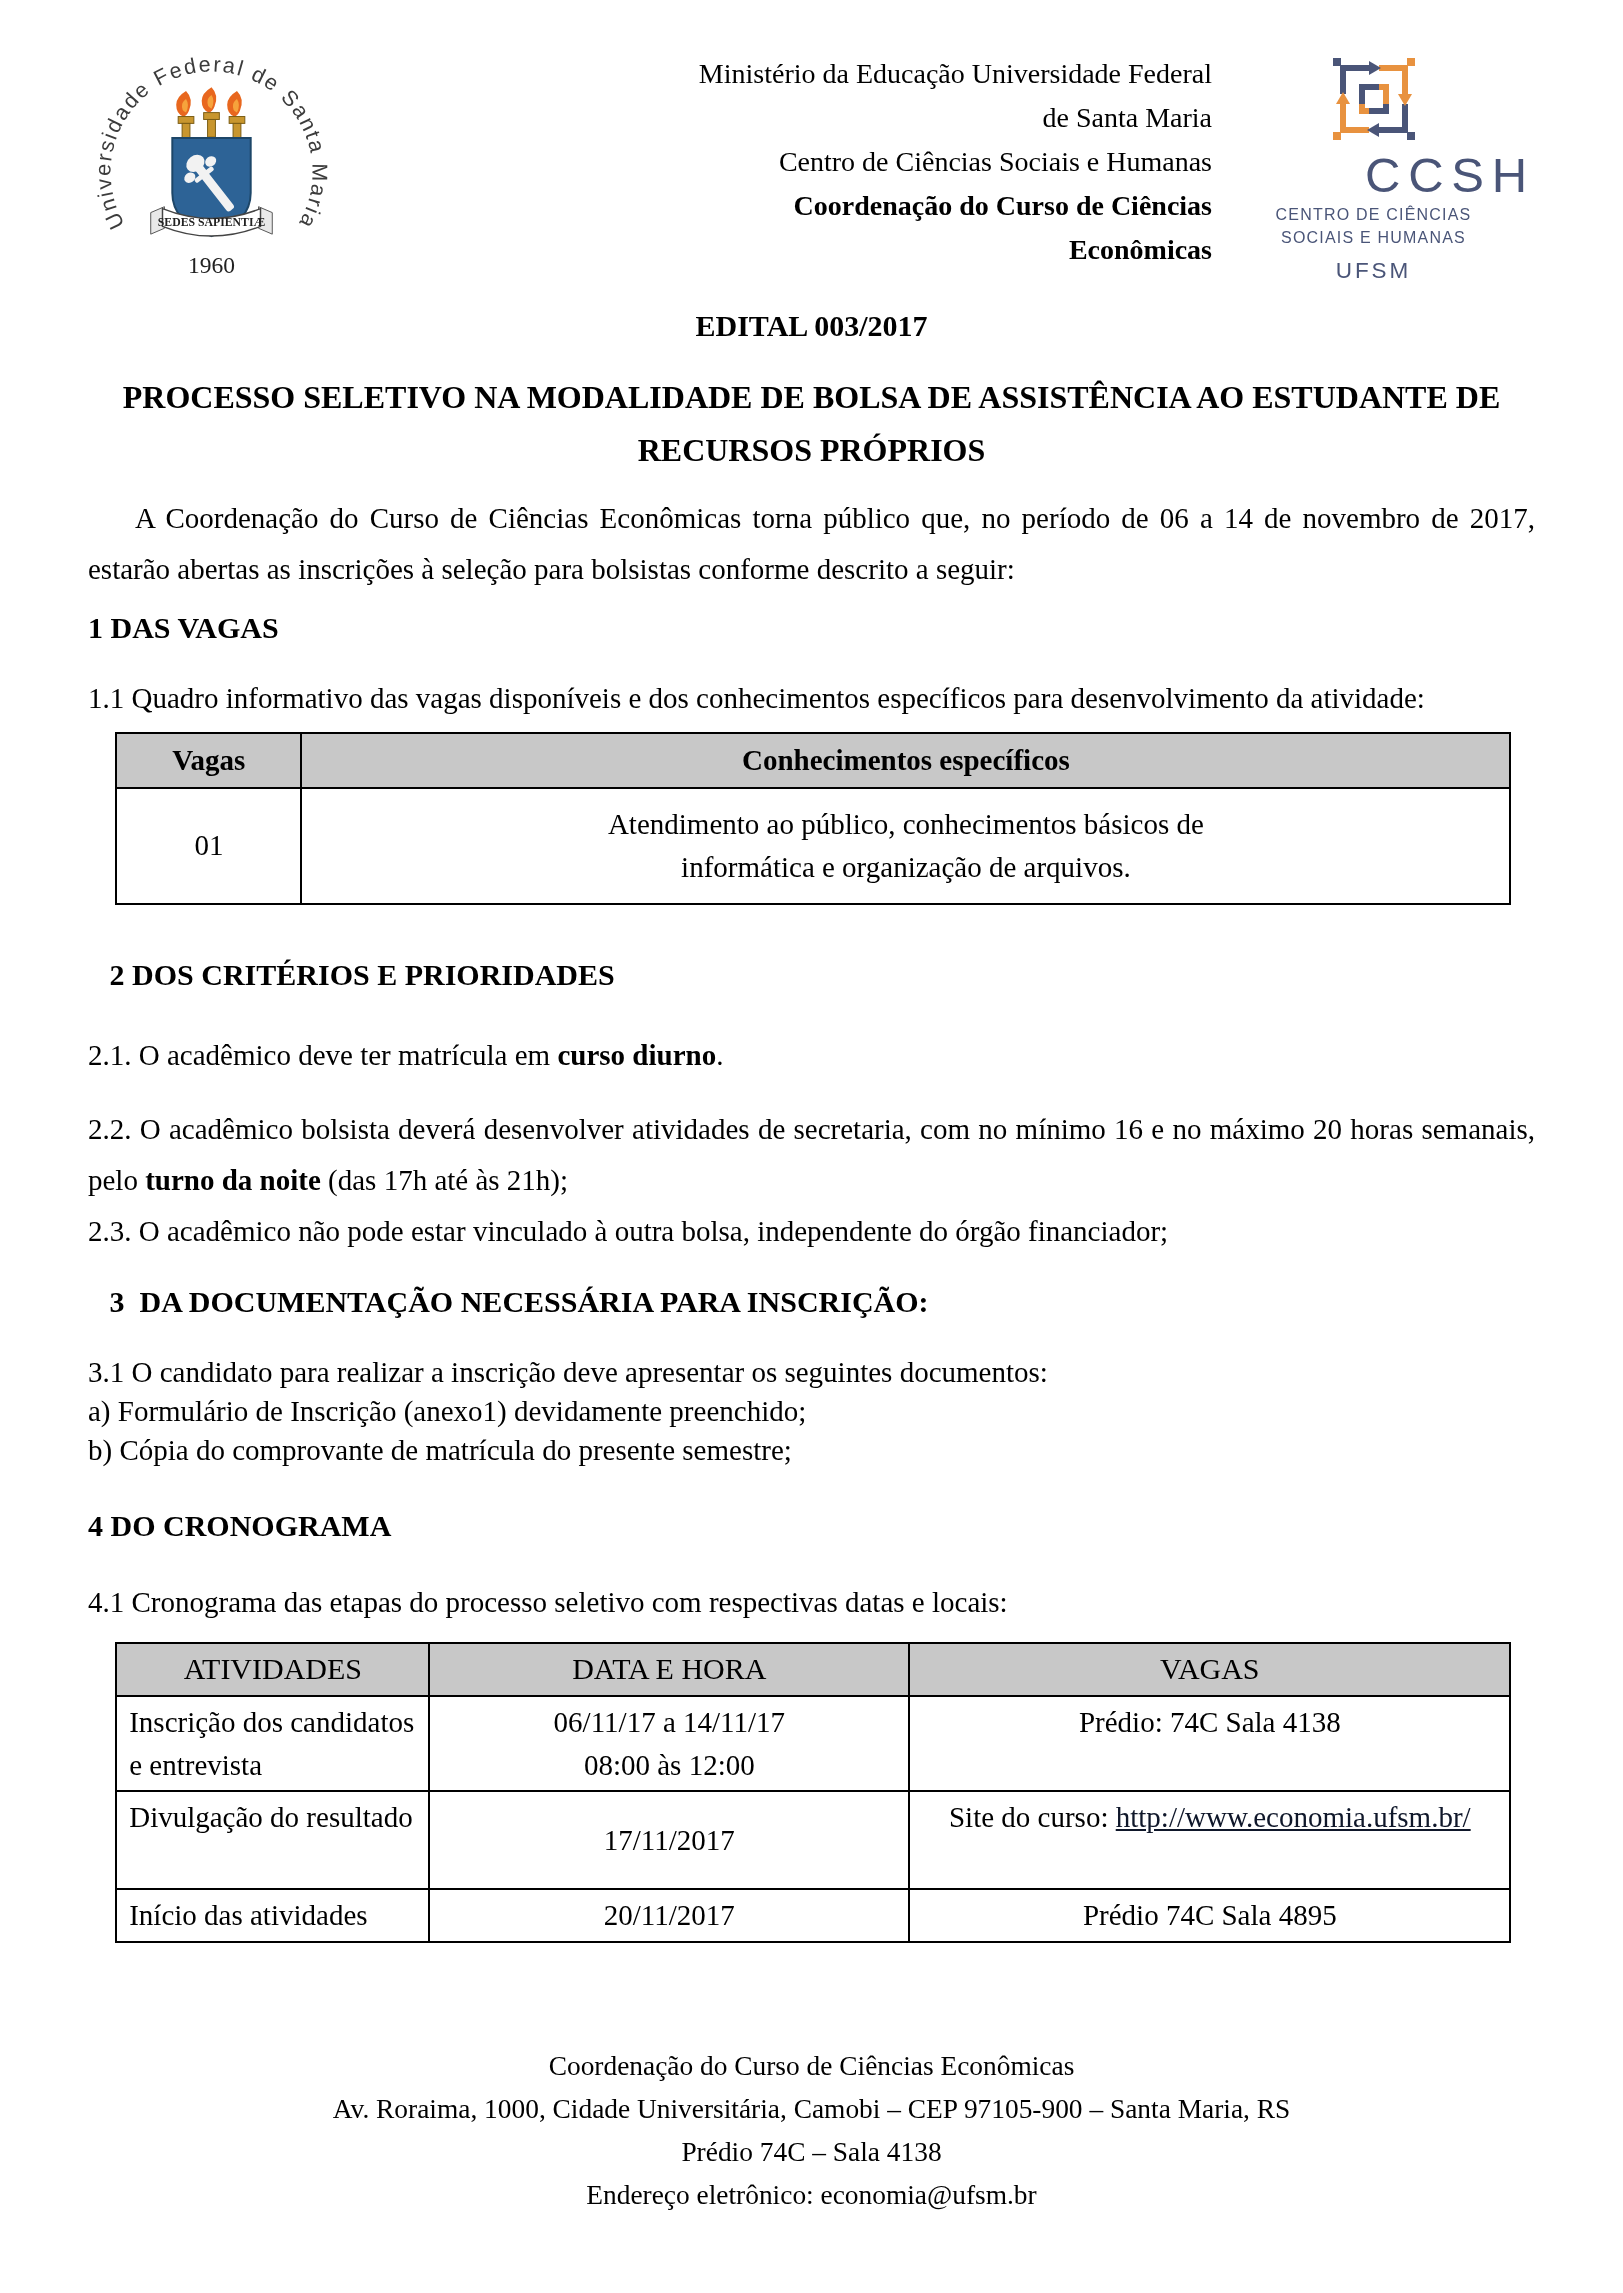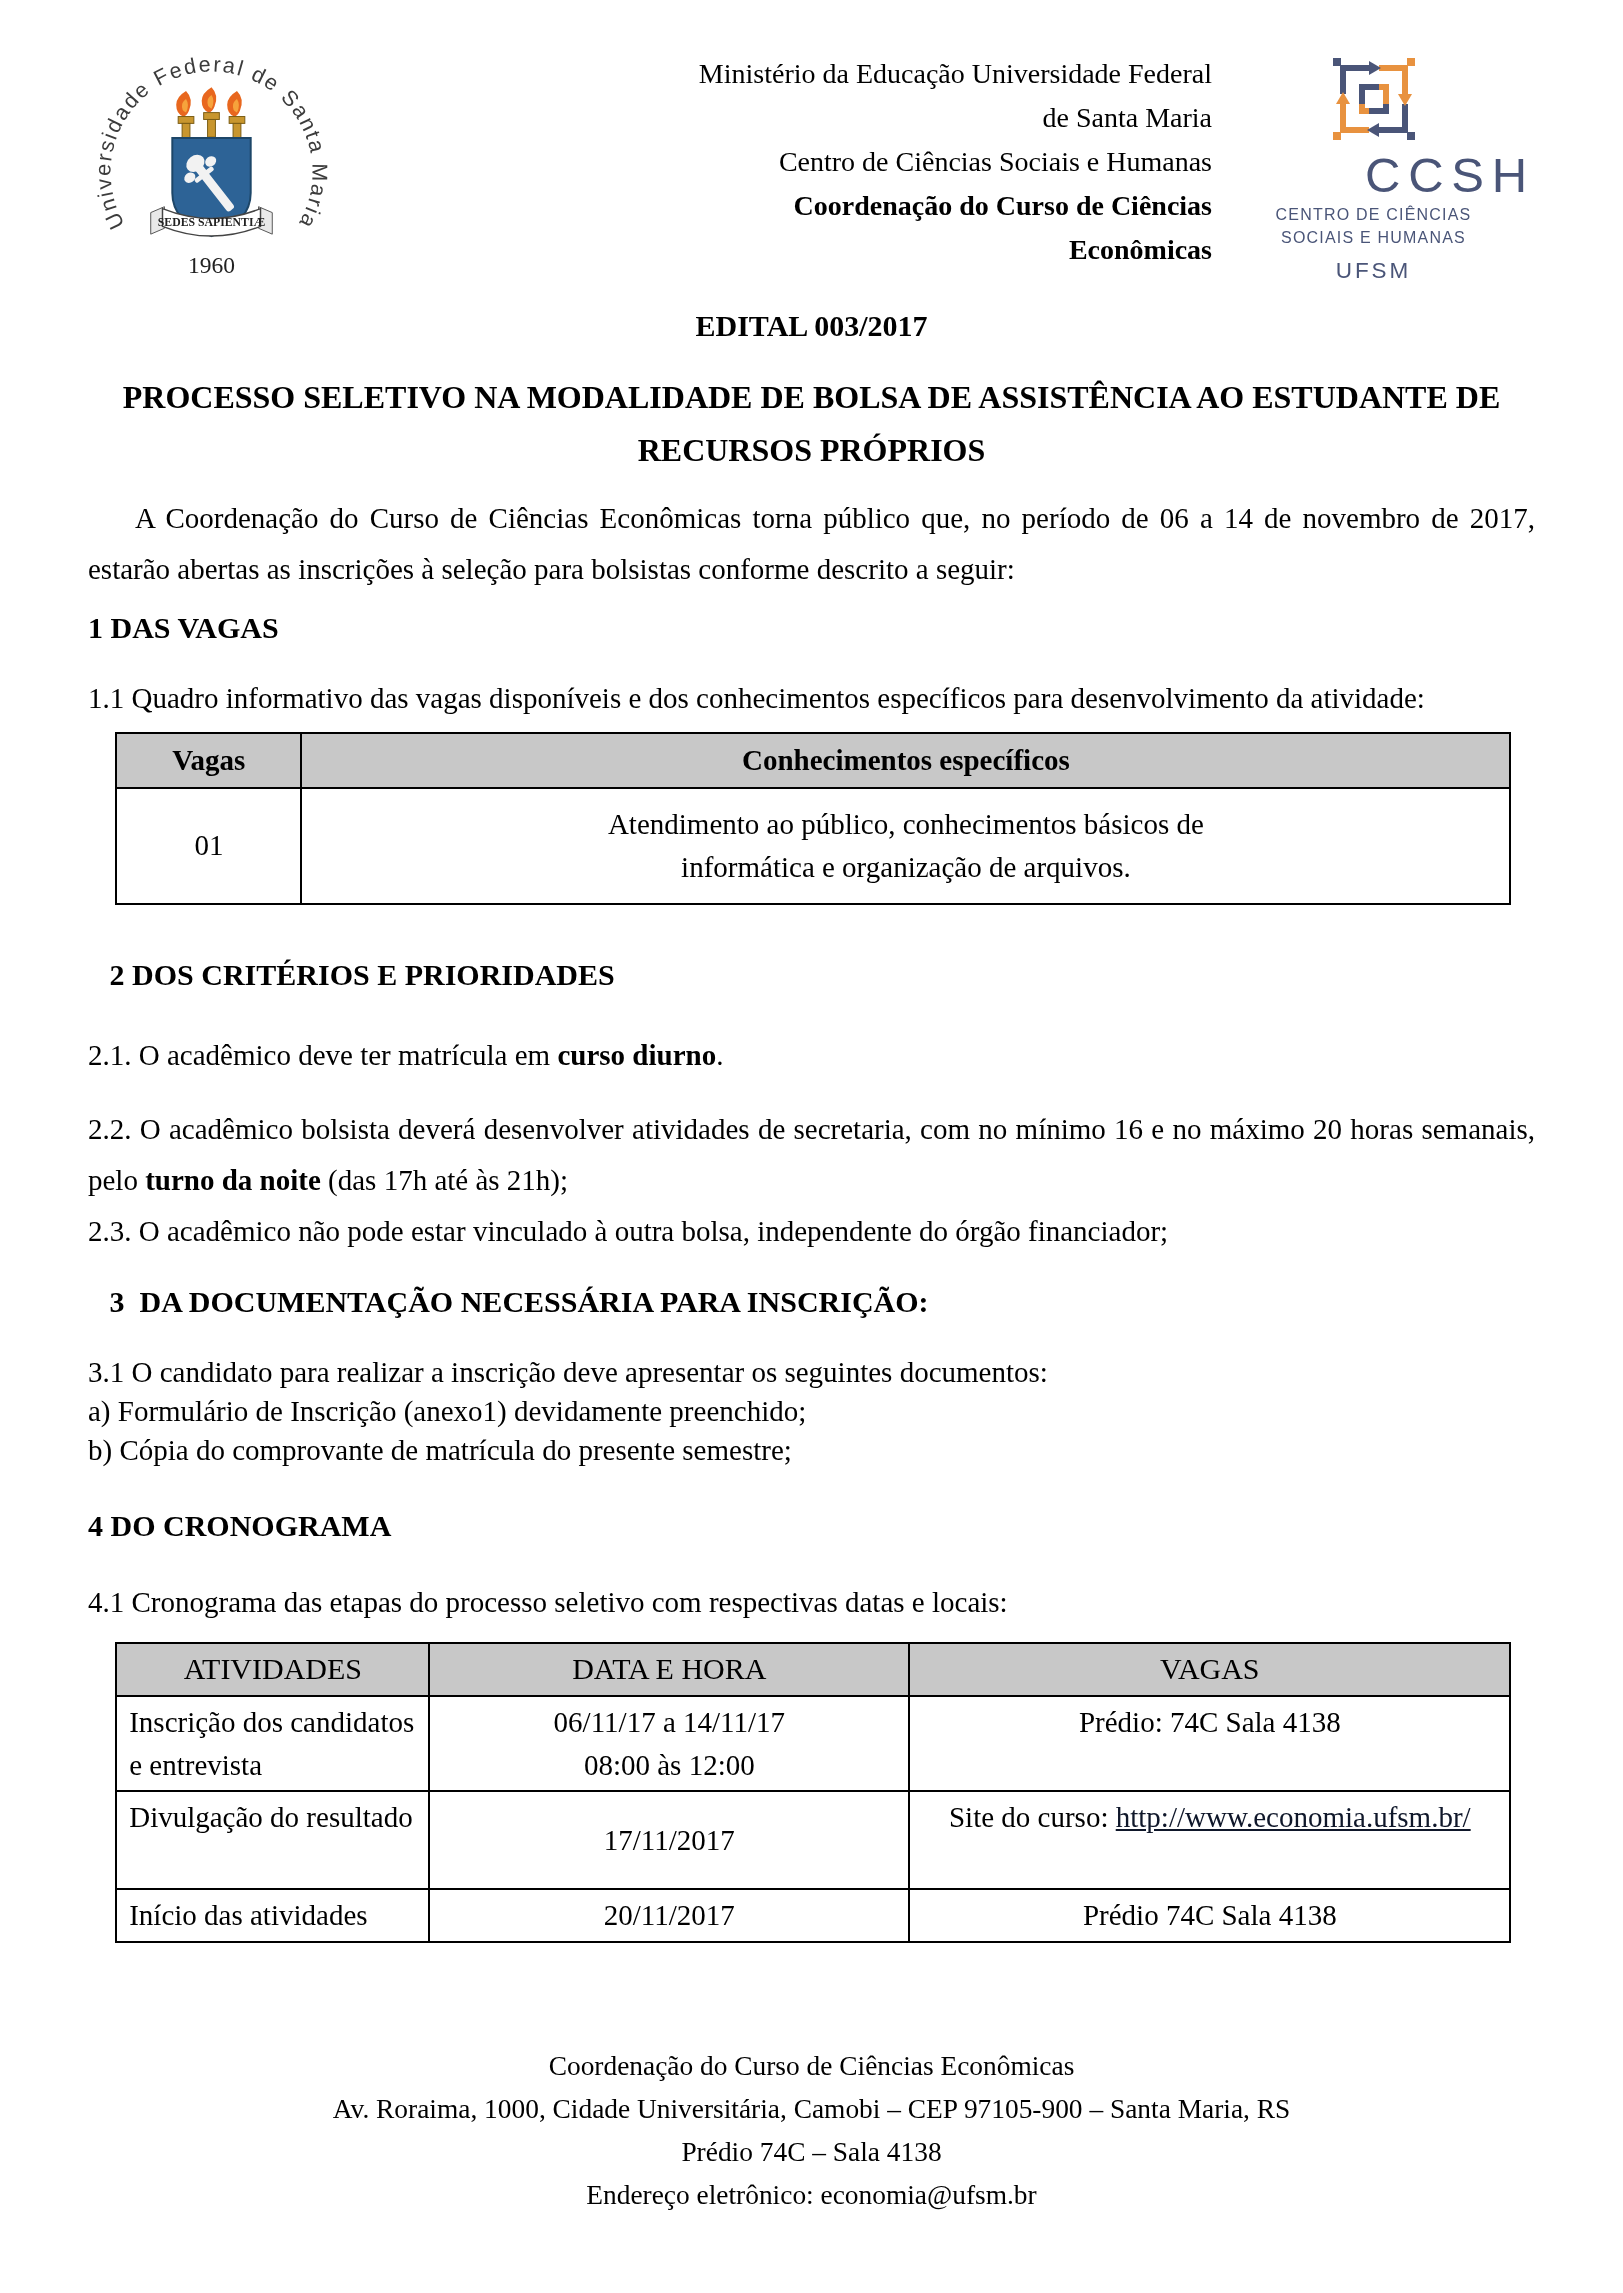--- a/index.html
+++ b/index.html
@@ -216,21 +216,21 @@
       <td class="cell-center-top">Prédio: 74C Sala 4138</td>
     </tr>
     <tr id="cron-r2">
       <td class="cell-left-top">Divulgação do resultado</td>
       <td class="cell-center-mid">17/11/2017</td>
       <td class="cell-center-top"><span>Site do curso: </span><a class="doc-link" href="#">http://www.economia.ufsm.br/</a></td>
     </tr>
     <tr id="cron-r3">
       <td class="cell-left-mid">Início das atividades</td>
       <td class="cell-center-mid">20/11/2017</td>
-      <td class="cell-center-mid">Prédio 74C Sala 4138</td>
+      <td class="cell-center-mid">Prédio 74C Sala 4895</td>
     </tr>
   </tbody>
     </table>
 
   <div class="footer">
     <div>Coordenação do Curso de Ciências Econômicas</div>
     <div>Av. Roraima, 1000, Cidade Universitária, Camobi – CEP 97105-900 – Santa Maria, RS</div>
     <div>Prédio 74C – Sala 4138</div>
     <div>Endereço eletrônico: economia@ufsm.br</div>
   </div>

